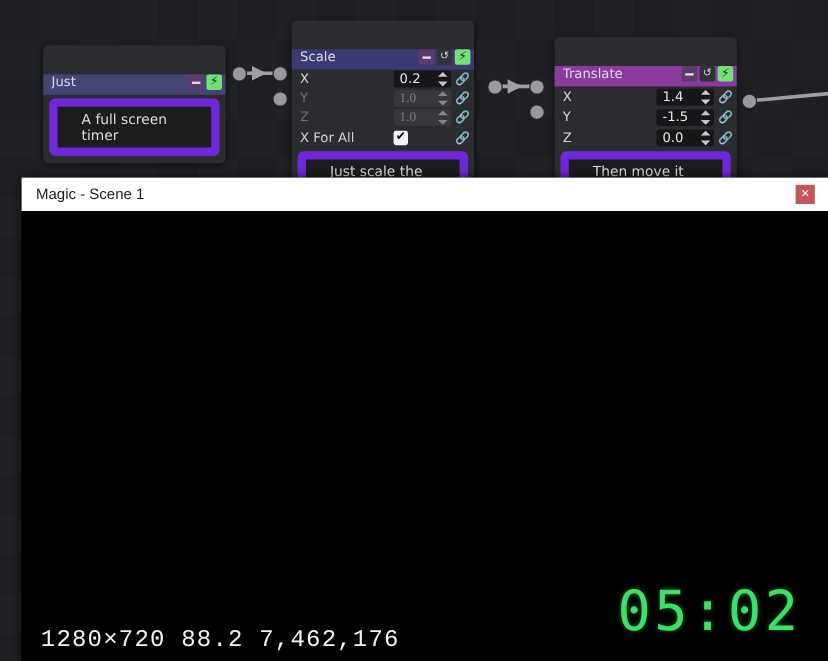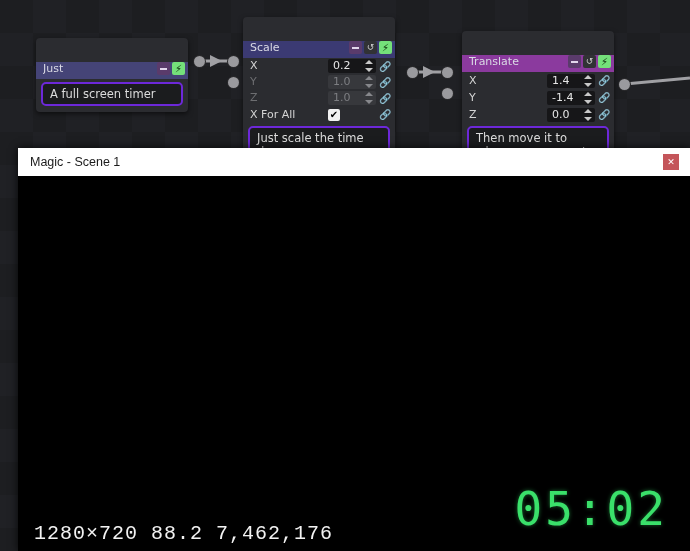--- a/index.html
+++ b/index.html
@@ -99,21 +99,21 @@
     padding: 0 16px 0 5px;
     box-sizing: border-box;
     text-align: center;
   }
   .row.dim .field { background: #37383c; }
   .field-val {
     color: #e6e6e6;
     font-size: 11px;
     line-height: 14px;
   }
-  .row.dim .field-val { color: #7d7e82; }
+  .row.dim .field-val { color: #7d7e82; font-family: Liberation Serif, serif; }
   .spin {
     position: absolute;
     right: 3px; top: 1px;
     width: 9px; height: 12px;
     display: flex; flex-direction: column;
     justify-content: space-between; align-items: center;
   }
   .spin i {
     width: 0; height: 0; display: block;
     border-left: 4px solid transparent;
@@ -147,26 +147,26 @@
     font-size: 10px;
     line-height: 12px;
     text-align: center;
     font-weight: bold;
   }
 
   
   .desc {
     margin: 3px 5px 6px 5px;
     background: #1b1c1e;
-    border: 2px solid #6d28d9;
+    border: 7px solid #6d28d9;
     border-radius: 5px;
     color: #dcdcdc;
     font-size: 11.5px;
     line-height: 14px;
-    padding: 3px 7px;
+    padding: 3px 20px;
   }
 
   
   .socket {
     position: absolute;
     width: 11px; height: 11px;
     border-radius: 50%;
     background: #9a9a9e;
     box-shadow: 0 0 0 1px #2a2a2c;
   }
@@ -345,21 +345,21 @@
               <i class="up"></i>
               <i class="down"></i>
             </span>
         </span>
         <span class="linkbtn">🔗</span>
       </div>
 
       <div class="row" style="height:17px;">
         <span class="row-label">Y</span>
         <span class="field">
-          <span class="field-val">-1.4</span>
+          <span class="field-val">-1.5</span>
           <span class="spin">
               <i class="up"></i>
               <i class="down"></i>
             </span>
         </span>
         <span class="linkbtn">🔗</span>
       </div>
 
       <div class="row" style="height:17px;">
         <span class="row-label">Z</span>

